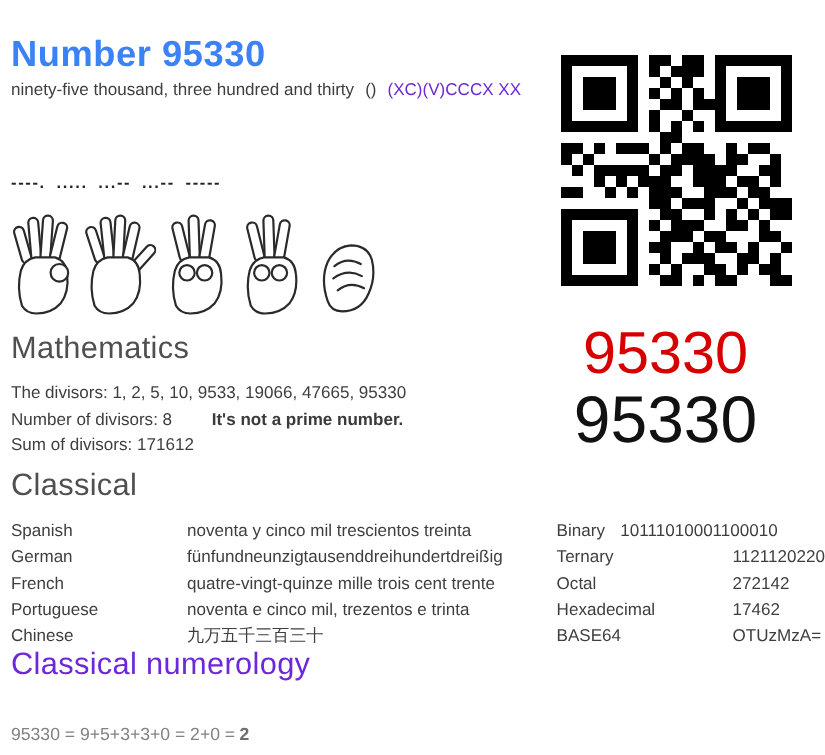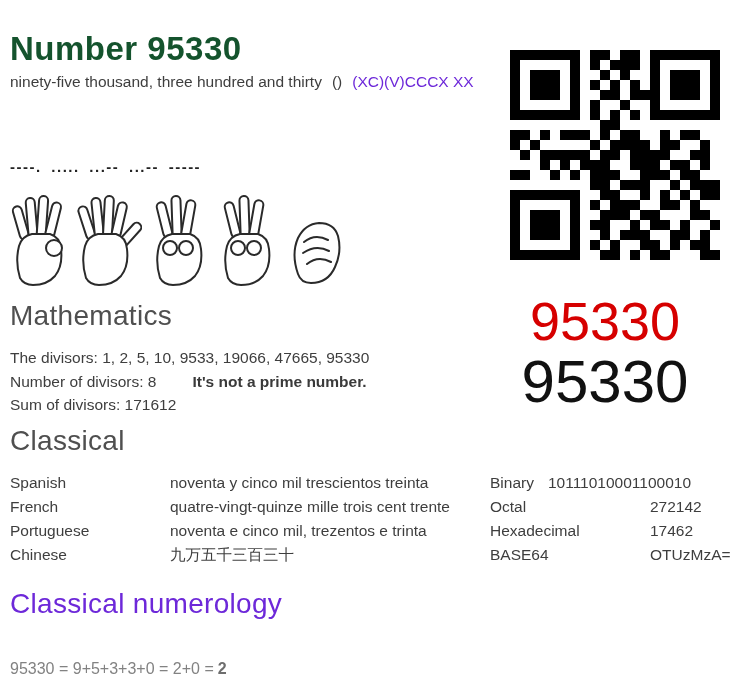--- a/index.html
+++ b/index.html
@@ -1,21 +1,21 @@
 <!DOCTYPE html>
 <html><head>
 <meta charset="utf-8">
 <style>
   html,body { margin:0; padding:0; background:#fff; }
   .page {
     position:relative; width:750px; height:686px; background:#fff;
     font-family:"Liberation Sans", sans-serif; color:#3e3e3e; overflow:hidden;
   }
   .page-title {
-    position:absolute; left:10px; top:8px; font-size:33px; color:#14532d;
+    position:absolute; left:10px; top:8px; font-size:33px; color:#3b82f6;
     letter-spacing:0.5px;
   }
   .words-line {
     position:absolute; left:10px; top:70px; width:468px;
     font-size:15.5px; line-height:23px; color:#3e3e3e;
   }
   .words-line .parens { margin:0 10px; }
   .words-line .roman { font-weight:normal; color:#6d28d9;text-align:center; }
   .morse-line {
     position:absolute; left:10px; top:158px; font-size:15px; font-weight:bold;
@@ -26,21 +26,21 @@
   .section-heading { position:absolute; font-size:28px; color:#4f4f4f; letter-spacing:0.3px; }
   .h-math   { left:10px; top:300px; }
   .h-lang   { left:10px; top:425px; }
   .h-info   { left:490px; top:425px; }
   .h-numer  { left:10px; top:588px; color:#6d28d9; }
   .math-lines { position:absolute; left:10px; top:346px; font-size:15.5px; line-height:23.5px; }
   .math-lines .bold-note { font-weight:bold; margin-left:36px; color:#3a3a3a;margin-top:48px; }
   .lang-table { position:absolute; left:10px; top:471px; width:465px; font-size:15.5px; }
   .lang-row { display:grid; grid-template-columns:160px auto; line-height:24px; }
   .info-table { position:absolute; left:490px; top:471px; width:255px; font-size:15.5px; }
-  .info-row { display:grid; grid-template-columns:160px auto; line-height:24px; }
+  .info-row { display:grid; grid-template-columns:160px auto; line-height:24px;margin-left:16px; }
   .info-row.binary { display:flex; gap:14px; }
   .qr {
     position:absolute; left:510px; top:50px;
     display:grid; grid-template-columns:repeat(21,10px); grid-auto-rows:10px;
   }
   .qr i { display:block; }
   .qr i.b { background:#000; }
   .big-red {
     position:absolute; left:480px; top:294px; width:250px; text-align:center;
     font-size:54px; line-height:54px; color:#d60000;
@@ -572,39 +572,47 @@
   <div class="big-red">95330</div>
   <div class="big-black">95330</div>
 
   <h2 class="section-heading h-lang" style="position:absolute;margin:0;font-weight:normal;">Classical</h2>
   <div class="lang-table">
     <div class="lang-row">
       <span>Spanish</span>
       <span>noventa y cinco mil trescientos treinta</span>
     </div>
     <div class="lang-row">
+      <span>German</span>
+      <span>fünfundneunzigtausenddreihundertdreißig</span>
+    </div>
+    <div class="lang-row">
       <span>French</span>
       <span>quatre-vingt-quinze mille trois cent trente</span>
     </div>
     <div class="lang-row">
       <span>Portuguese</span>
       <span>noventa e cinco mil, trezentos e trinta</span>
     </div>
     <div class="lang-row">
       <span>Chinese</span>
       <span>九万五千三百三十</span>
     </div>
   </div>
 
   <div class="info-table">
     <div class="info-row binary">
       <span>Binary</span>
       <span>10111010001100010</span>
     </div>
     <div class="info-row">
+      <span>Ternary</span>
+      <span>11211202202</span>
+    </div>
+    <div class="info-row">
       <span>Octal</span>
       <span>272142</span>
     </div>
     <div class="info-row">
       <span>Hexadecimal</span>
       <span>17462</span>
     </div>
     <div class="info-row">
       <span>BASE64</span>
       <span>OTUzMzA=</span>

